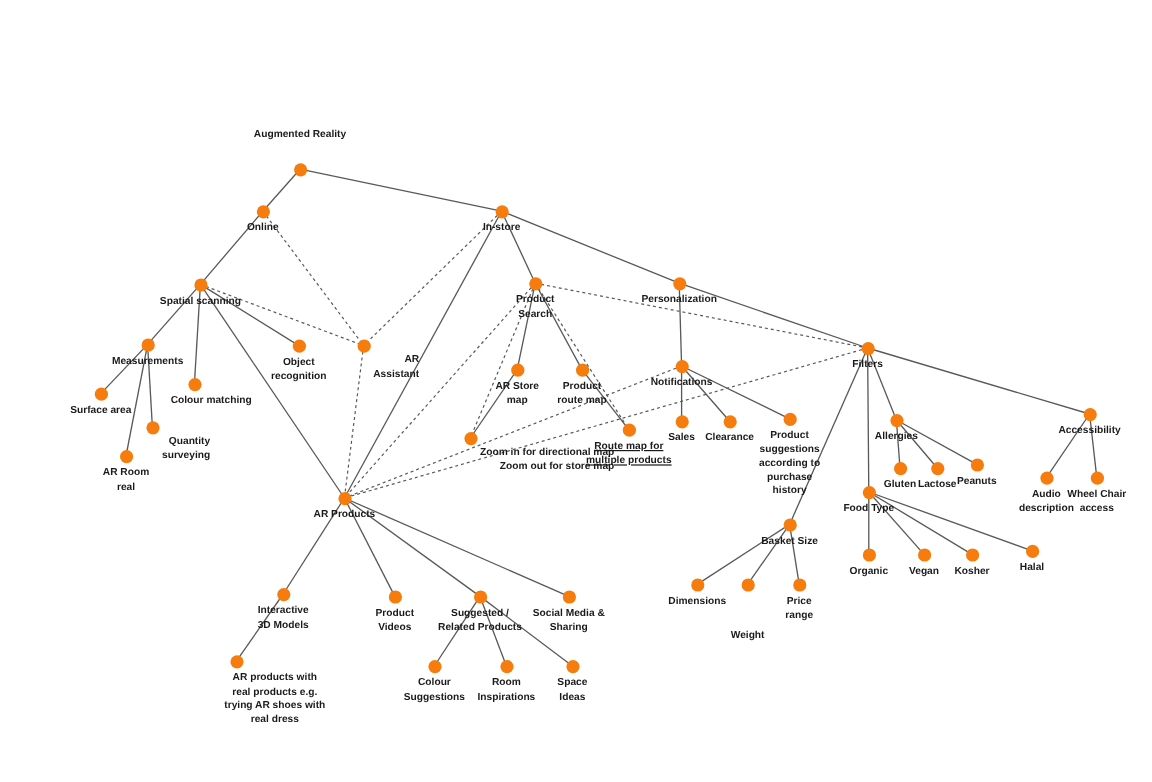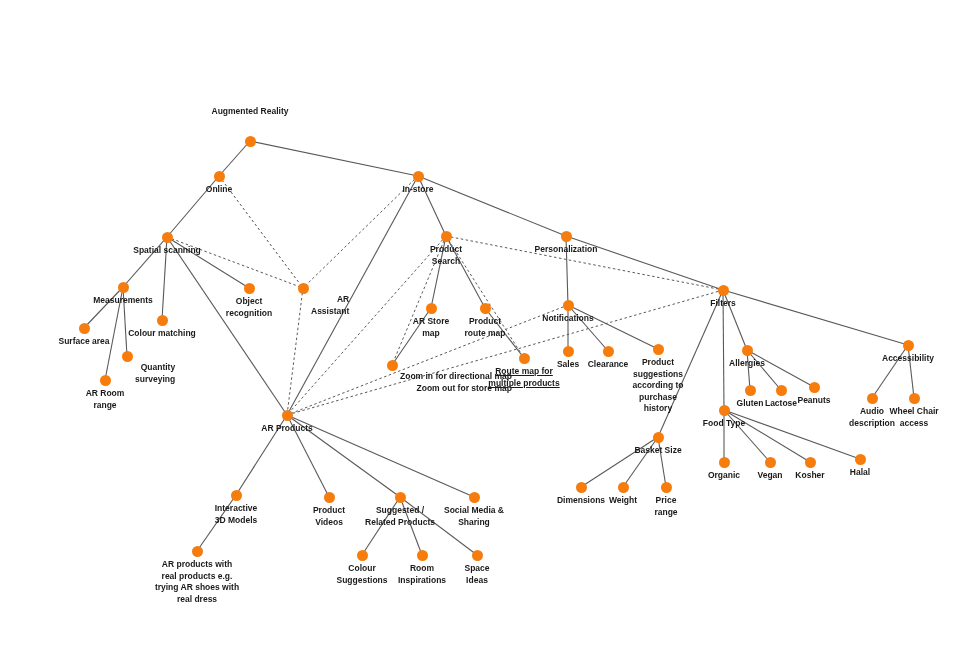--- a/index.html
+++ b/index.html
@@ -175,31 +175,31 @@
       <div class="node lbl-below" style="left: 723px; top: 290px;">
         <div class="dot" style="background: rgb(245, 124, 13);"></div>
         <div class="lbl" style="color: rgb(26, 26, 26);">Filters</div>
       </div>
       <div class="node lbl-below" style="left: 84px; top: 328px;">
         <div class="dot" style="background: rgb(245, 124, 13);"></div>
         <div class="lbl" style="color: rgb(26, 26, 26);">Surface area</div>
       </div>
       <div class="node lbl-below" style="left: 162px; top: 320px;">
         <div class="dot" style="background: rgb(245, 124, 13);"></div>
-        <div class="lbl" style="color: rgb(26, 26, 26);">Colour matching</div>
+        <div class="lbl" style="color: rgb(26, 26, 26); margin-left: 14px;">Colour matching</div>
       </div>
       <div class="node lbl-br" style="left: 127px; top: 356px;">
         <div class="dot" style="background: rgb(245, 124, 13);"></div>
         <div class="lbl" style="color: rgb(26, 26, 26);">Quantity
 surveying</div>
       </div>
       <div class="node lbl-below" style="left: 105px; top: 380px;">
         <div class="dot" style="background: rgb(245, 124, 13);"></div>
         <div class="lbl" style="color: rgb(26, 26, 26);">AR Room
-range</div>
+real</div>
       </div>
       <div class="node lbl-below" style="left: 431px; top: 308px;">
         <div class="dot" style="background: rgb(245, 124, 13);"></div>
         <div class="lbl" style="color: rgb(26, 26, 26);">AR Store
 map</div>
       </div>
       <div class="node lbl-below" style="left: 485px; top: 308px;">
         <div class="dot" style="background: rgb(245, 124, 13);"></div>
         <div class="lbl" style="color: rgb(26, 26, 26);">Product
 route map</div>
@@ -287,21 +287,21 @@
       <div class="node lbl-below" style="left: 860px; top: 459px;">
         <div class="dot" style="background: rgb(245, 124, 13);"></div>
         <div class="lbl" style="color: rgb(26, 26, 26);">Halal</div>
       </div>
       <div class="node lbl-below" style="left: 581px; top: 487px;">
         <div class="dot" style="background: rgb(245, 124, 13);"></div>
         <div class="lbl" style="color: rgb(26, 26, 26);">Dimensions</div>
       </div>
       <div class="node lbl-below" style="left: 623px; top: 487px;">
         <div class="dot" style="background: rgb(245, 124, 13);"></div>
-        <div class="lbl" style="color: rgb(26, 26, 26);">Weight</div>
+        <div class="lbl" style="color: rgb(26, 26, 26); margin-top: 29px;">Weight</div>
       </div>
       <div class="node lbl-below" style="left: 666px; top: 487px;">
         <div class="dot" style="background: rgb(245, 124, 13);"></div>
         <div class="lbl" style="color: rgb(26, 26, 26);">Price
 range</div>
       </div>
       <div class="node lbl-below" style="left: 236px; top: 495px;">
         <div class="dot" style="background: rgb(245, 124, 13);"></div>
         <div class="lbl" style="color: rgb(26, 26, 26);">Interactive
 3D Models</div>
@@ -331,20 +331,20 @@
         <div class="lbl" style="color: rgb(26, 26, 26);">Room
 Inspirations</div>
       </div>
       <div class="node lbl-below" style="left: 477px; top: 555px;">
         <div class="dot" style="background: rgb(245, 124, 13);"></div>
         <div class="lbl" style="color: rgb(26, 26, 26);">Space
 Ideas</div>
       </div>
       <div class="node lbl-below" style="left: 197px; top: 551px;">
         <div class="dot" style="background: rgb(245, 124, 13);"></div>
-        <div class="lbl" style="color: rgb(26, 26, 26);">AR products with
+        <div class="lbl" style="color: rgb(26, 26, 26); margin-left: 32px;">AR products with
 real products e.g.
 trying AR shoes with
 real dress</div>
       </div>
     </div>
 
 </div>
 
 </body></html>

